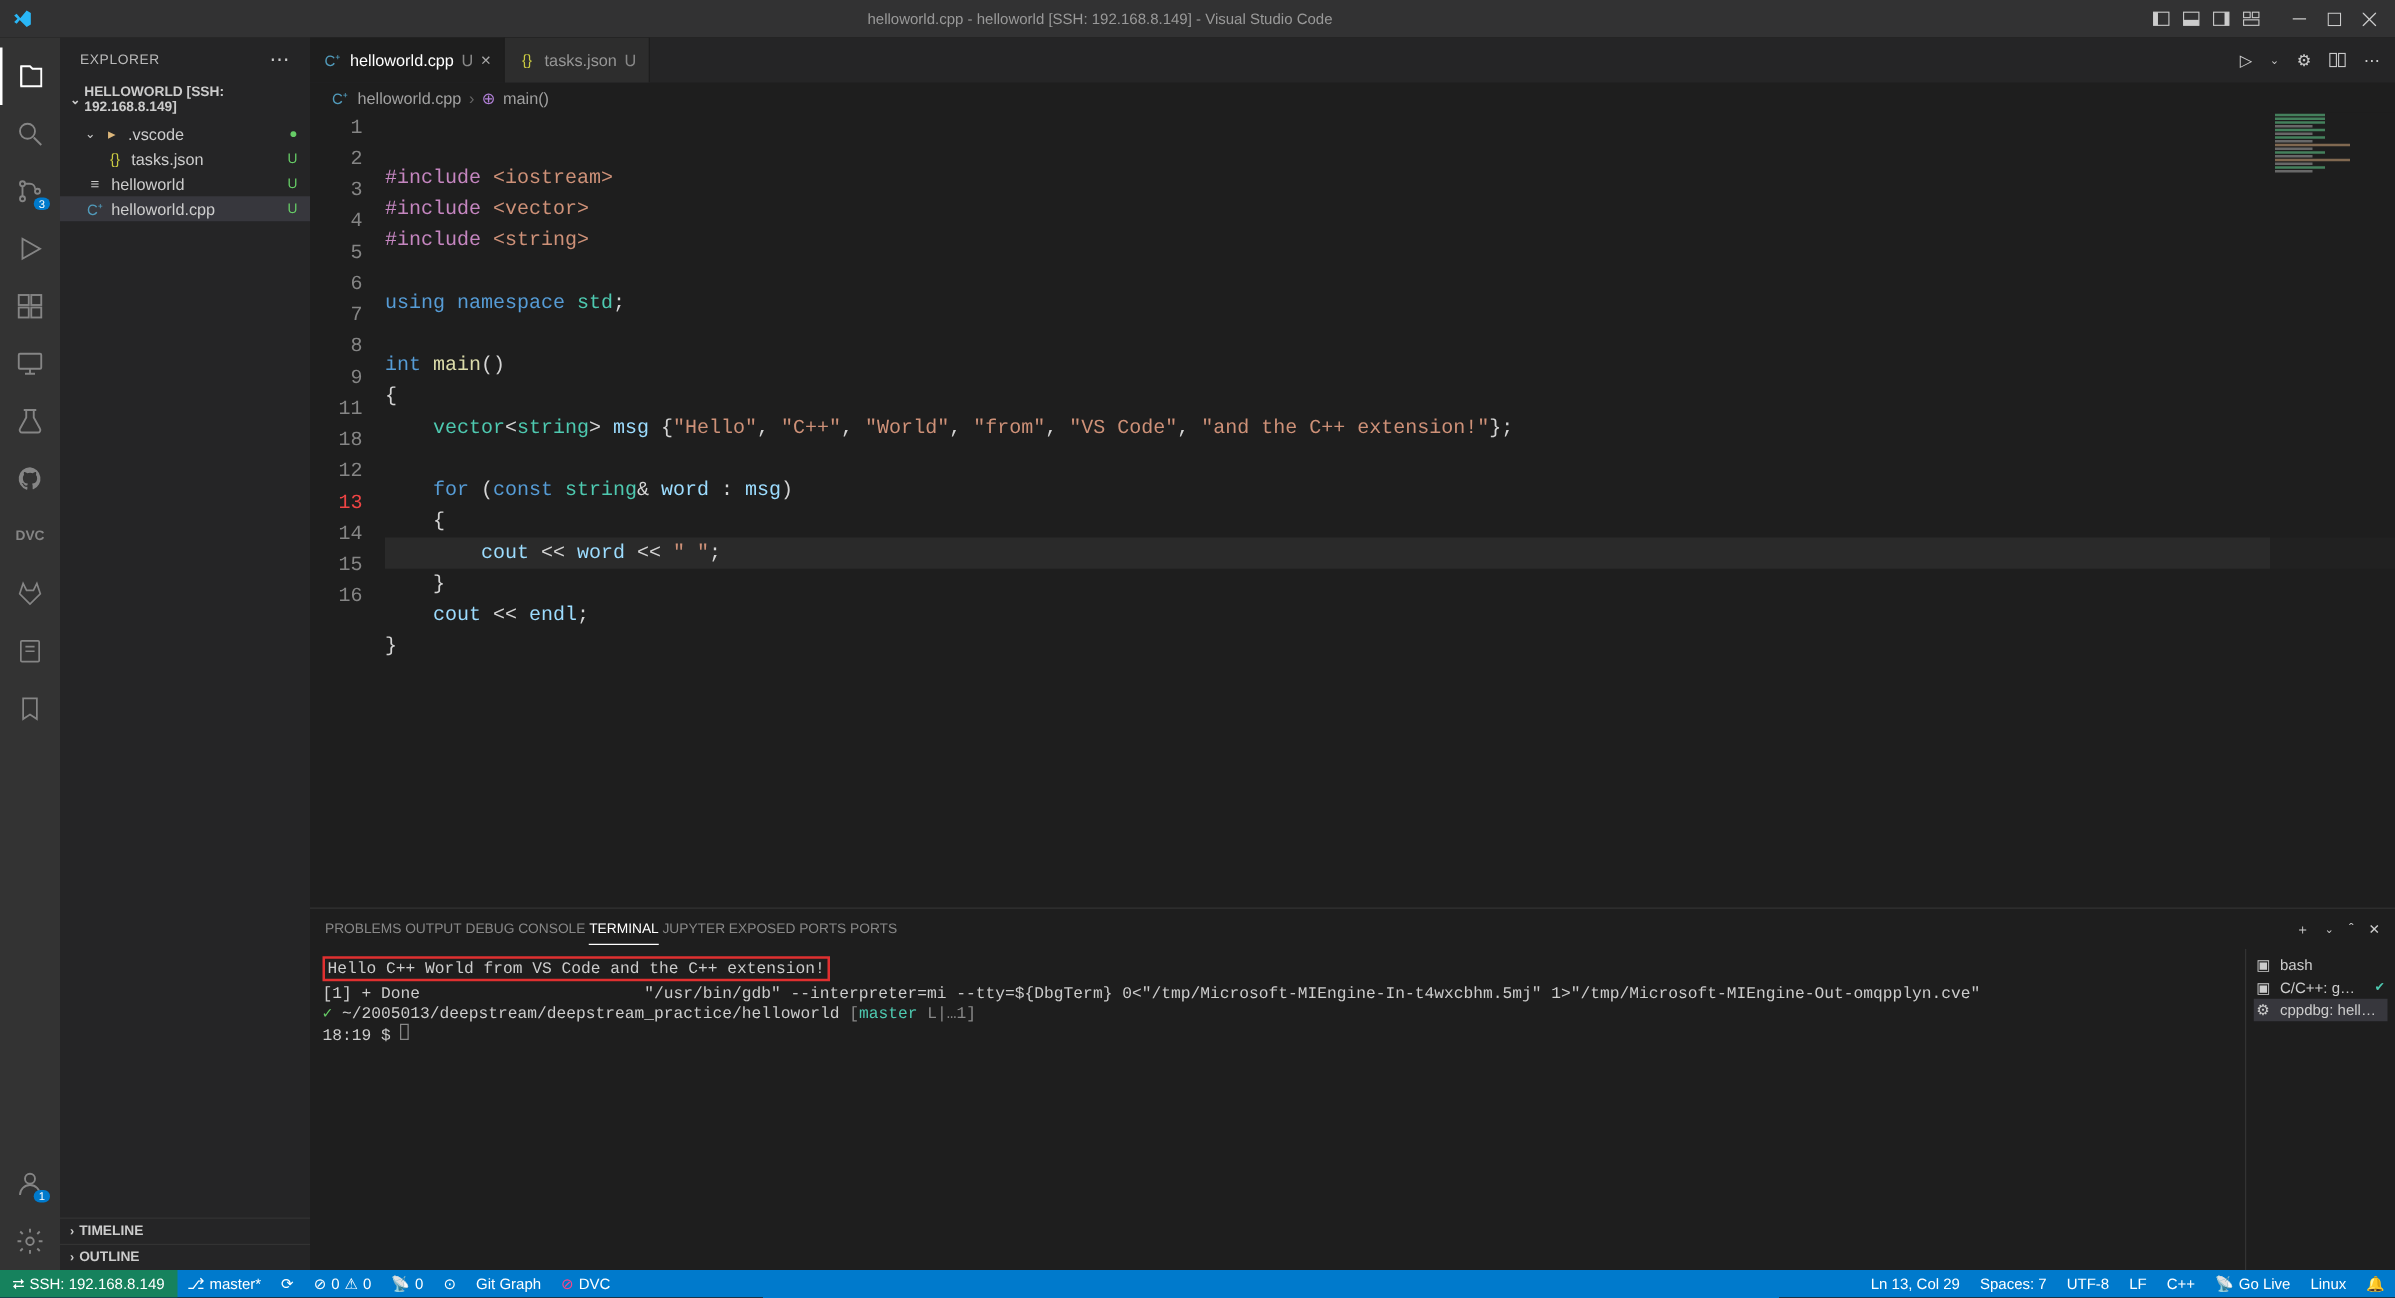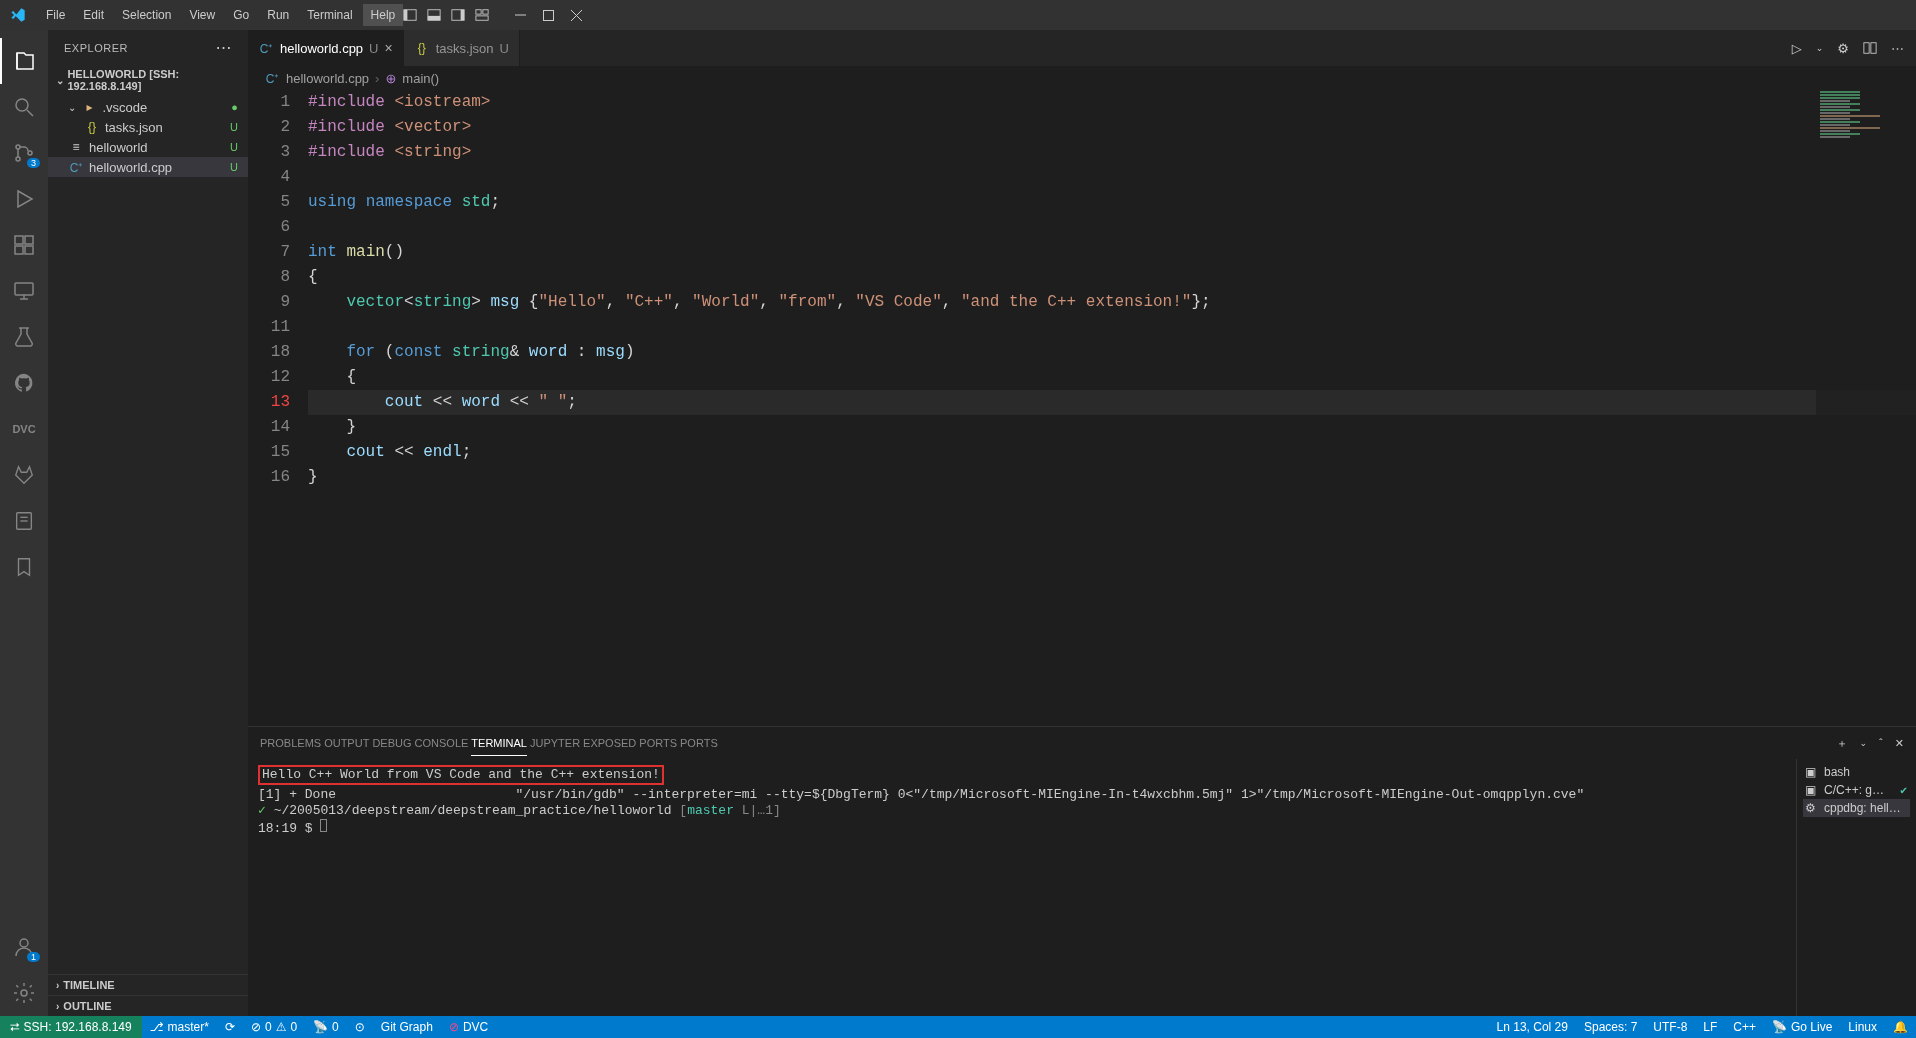--- a/index.html
+++ b/index.html
@@ -167,21 +167,21 @@
 }
 .gutter {
   width: 60px;
   text-align: right;
   padding-right: 18px;
   color: #858585;
   user-select:none;
 }
 .gutter .ln { height:25px; }
 .gutter .ln.current { color:#ef4444; }
-.code { flex:1; white-space: pre; color:#d4d4d4; position:relative;}
+.code { flex:1; white-space: pre; color:#d4d4d4; position:relative;margin-top:40px;}
 .code-line { height:25px; }
 .code-line.current { background:#2a2a2a; }
 .tok-kw { color:#569cd6; }
 .tok-pre { color:#c586c0; }
 .tok-str { color:#ce9178; }
 .tok-type { color:#4ec9b0; }
 .tok-fn { color:#dcdcaa; }
 .tok-var { color:#9cdcfe; }
 .tok-ns { color:#4ec9b0; }
 .minimap { position:absolute; right:0; top:0; width:100px; height:100%; background:#1e1e1e; opacity:0.7;}
@@ -258,30 +258,21 @@
 </style>
 </head>
 <body>
 
 <div class="titlebar">
   <div class="logo">
     <svg width="16" height="16" viewBox="0 0 24 24">
         <path fill="#29b6f6" d="M17 2l5 3v14l-5 3-9-9 9-11zM2 8l3-2 5 6-5 6-3-2 4-4-4-4z"></path>
       </svg>
   </div>
-  <div class="menu" id="main-menu">
-      <span class="menu-item">File</span>
-      <span class="menu-item">Edit</span>
-      <span class="menu-item">Selection</span>
-      <span class="menu-item">View</span>
-      <span class="menu-item">Go</span>
-      <span class="menu-item">Run</span>
-      <span class="menu-item">Terminal</span>
-      <span class="menu-item active">Help</span>
-    </div>
+  <div class="title">helloworld.cpp - helloworld [SSH: 192.168.8.149] - Visual Studio Code</div>
   <div class="layout-icons">
     <span class="ico">
         <svg width="14" height="14" viewBox="0 0 16 16">
           <rect x="1" y="2" width="14" height="12" fill="none" stroke="#ccc"></rect>
           <rect x="1" y="2" width="4" height="12" fill="#ccc"></rect>
         </svg>
       </span>
     <span class="ico">
         <svg width="14" height="14" viewBox="0 0 16 16">
           <rect x="1" y="2" width="14" height="12" fill="none" stroke="#ccc"></rect>

